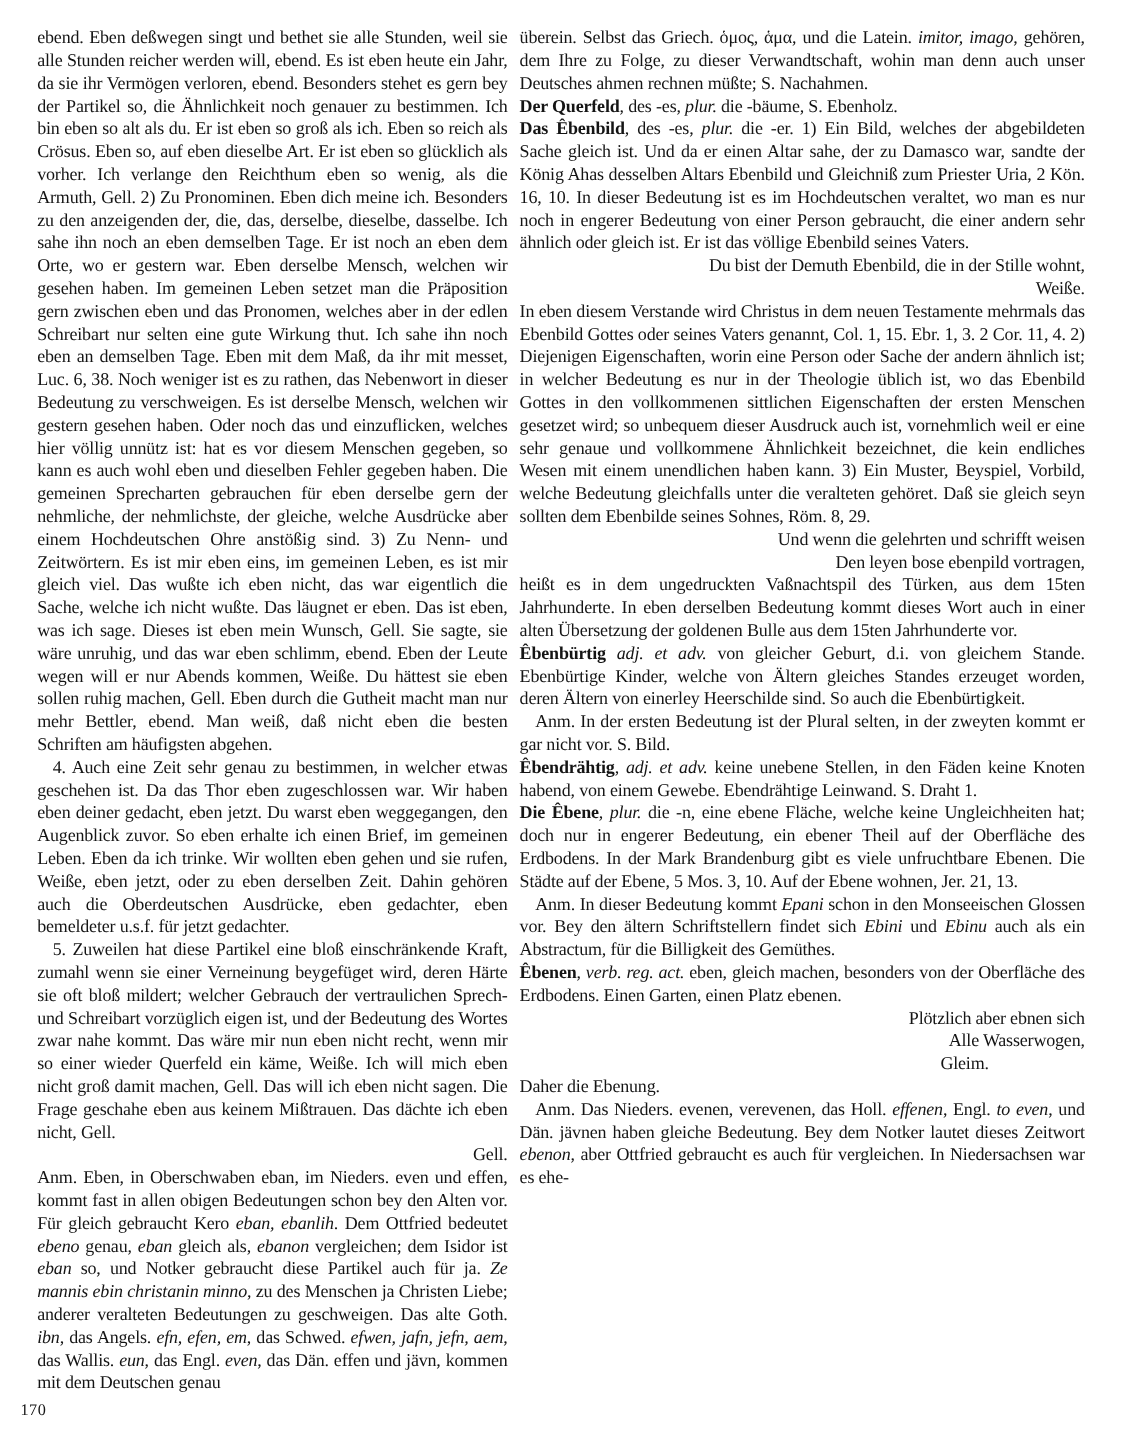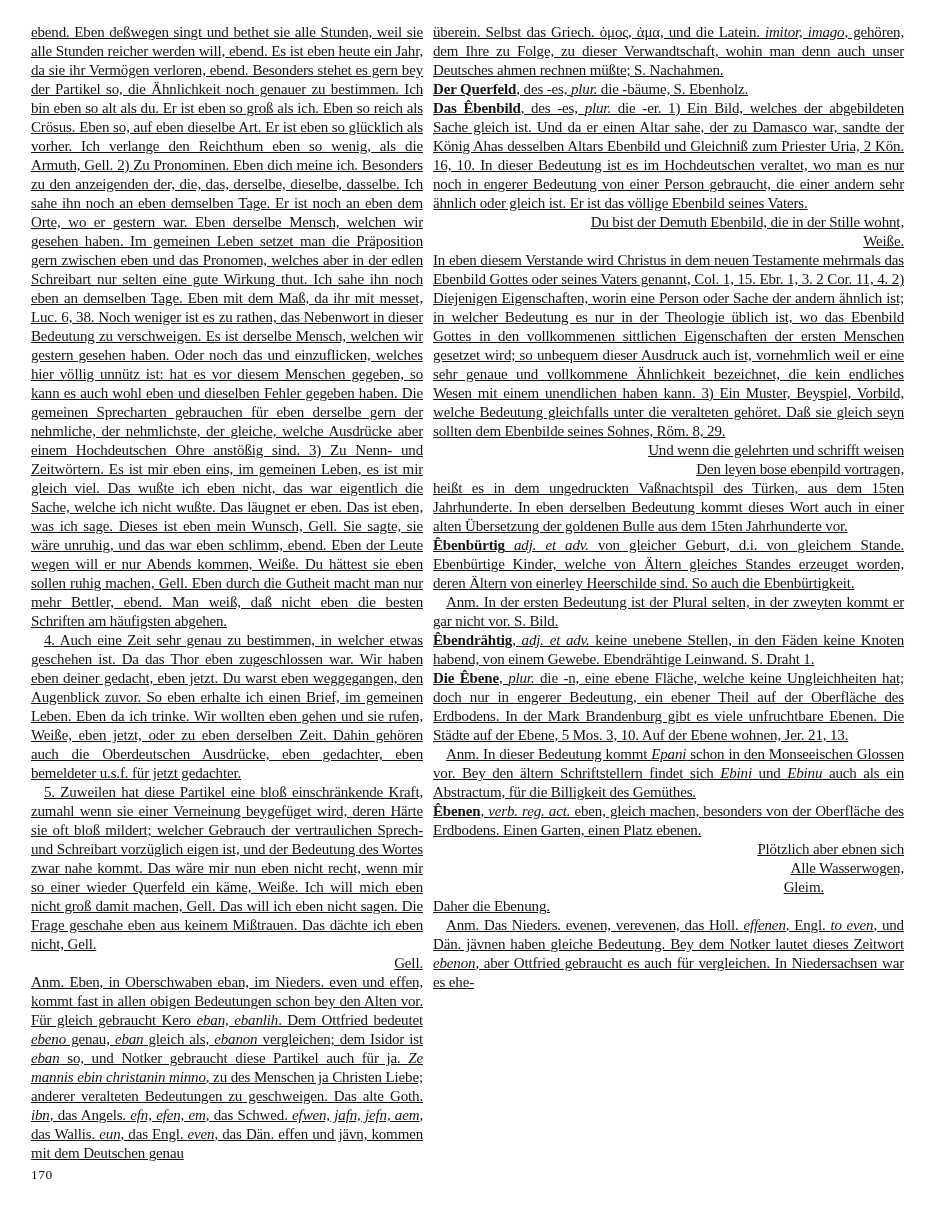--- a/index.html
+++ b/index.html
@@ -12,33 +12,32 @@
   .page {
     position: absolute; left: 0; top: 0;
     width: 935px; height: 1210px;
     overflow: hidden; background: #ffffff;
   }
   .col {
     position: absolute; top: 23px;
     font-size: 15px; line-height: 19px;
     letter-spacing: -0.15px;
     text-align: justify;
-    text-decoration: underline;
   }
   .col-left  { left: 31px;  width: 392px; }
   .col-right { left: 433px; width: 471px; }
   p.block { margin: 0; padding: 0; }
   p.indent { text-indent: 13px; }
   p.verse { text-align: right; padding-left: 17px; }
   p.attr  { text-align: right; }
   p.attr.inset { padding-right: 80px; }
   .b { font-weight: 700; }
   .i { font-style: italic; }
   .page-number {
-    position: absolute; left: 31px; top: 1167px;
+    position: absolute; left: 17px; top: 1167px;
     font-size: 13.5px; letter-spacing: 0.5px;
   }
 </style>
 </head>
 <body>
 
 <div class="page">
   <div class="col col-left" id="col-left">
       <p class="block "><span>ebend. Eben deßwegen singt und bethet sie alle Stunden, weil sie alle Stunden reicher werden will, ebend. Es ist eben heute ein Jahr, da sie ihr Vermögen verloren, ebend. Besonders stehet es gern bey der Partikel so, die Ähnlichkeit noch genauer zu bestimmen. Ich bin eben so alt als du. Er ist eben so groß als ich. Eben so reich als Crösus. Eben so, auf eben dieselbe Art. Er ist eben so glücklich als vorher. Ich verlange den Reichthum eben so wenig, als die Armuth, Gell. 2) Zu Pronominen. Eben dich meine ich. Besonders zu den anzeigenden der, die, das, derselbe, dieselbe, dasselbe. Ich sahe ihn noch an eben demselben Tage. Er ist noch an eben dem Orte, wo er gestern war. Eben derselbe Mensch, welchen wir gesehen haben. Im gemeinen Leben setzet man die Präposition gern zwischen eben und das Pronomen, welches aber in der edlen Schreibart nur selten eine gute Wirkung thut. Ich sahe ihn noch eben an demselben Tage. Eben mit dem Maß, da ihr mit messet, Luc. 6, 38. Noch weniger ist es zu rathen, das Nebenwort in dieser Bedeutung zu verschweigen. Es ist derselbe Mensch, welchen wir gestern gesehen haben. Oder noch das und einzuflicken, welches hier völlig unnütz ist: hat es vor diesem Menschen gegeben, so kann es auch wohl eben und dieselben Fehler gegeben haben. Die gemeinen Sprecharten gebrauchen für eben derselbe gern der nehmliche, der nehmlichste, der gleiche, welche Ausdrücke aber einem Hochdeutschen Ohre anstößig sind. 3) Zu Nenn- und Zeitwörtern. Es ist mir eben eins, im gemeinen Leben, es ist mir gleich viel. Das wußte ich eben nicht, das war eigentlich die Sache, welche ich nicht wußte. Das läugnet er eben. Das ist eben, was ich sage. Dieses ist eben mein Wunsch, Gell. Sie sagte, sie wäre unruhig, und das war eben schlimm, ebend. Eben der Leute wegen will er nur Abends kommen, Weiße. Du hättest sie eben sollen ruhig machen, Gell. Eben durch die Gutheit macht man nur mehr Bettler, ebend. Man weiß, daß nicht eben die besten Schriften am häufigsten abgehen.</span></p>
       <p class="block  indent"><span>4. Auch eine Zeit sehr genau zu bestimmen, in welcher etwas geschehen ist. Da das Thor eben zugeschlossen war. Wir haben eben deiner gedacht, eben jetzt. Du warst eben weggegangen, den Augenblick zuvor. So eben erhalte ich einen Brief, im gemeinen Leben. Eben da ich trinke. Wir wollten eben gehen und sie rufen, Weiße, eben jetzt, oder zu eben derselben Zeit. Dahin gehören auch die Oberdeutschen Ausdrücke, eben gedachter, eben bemeldeter u.s.f. für jetzt gedachter.</span></p>

